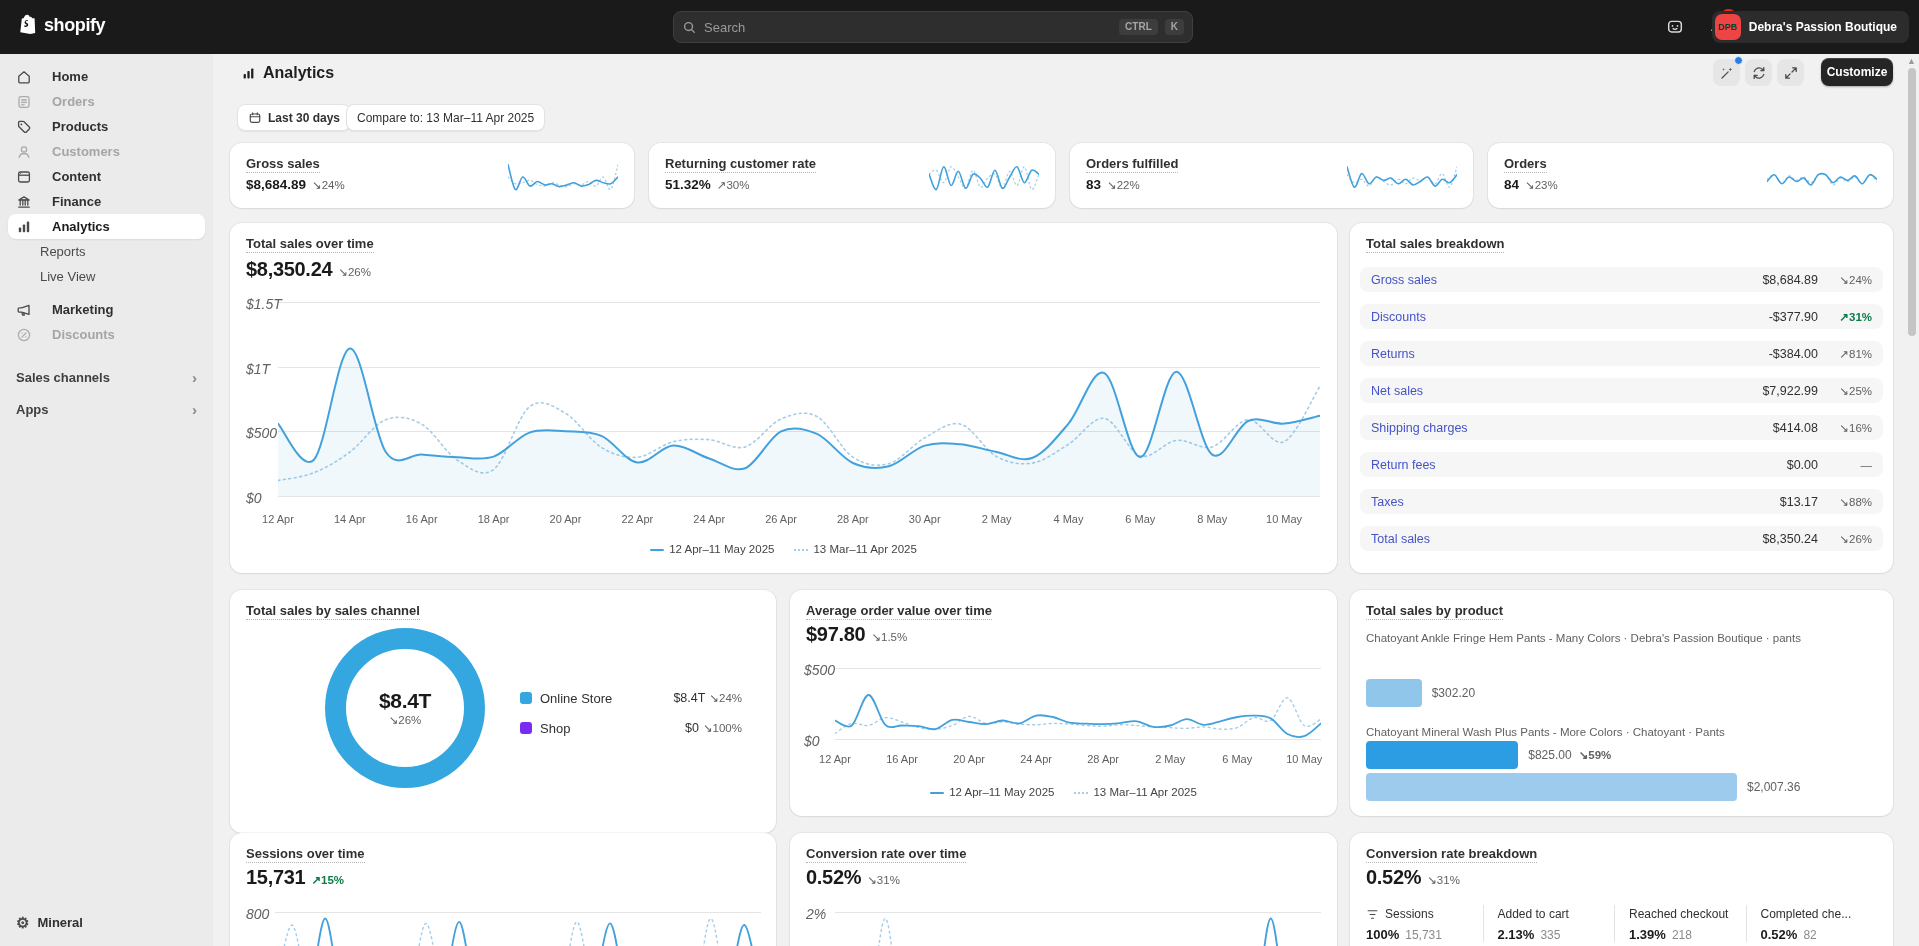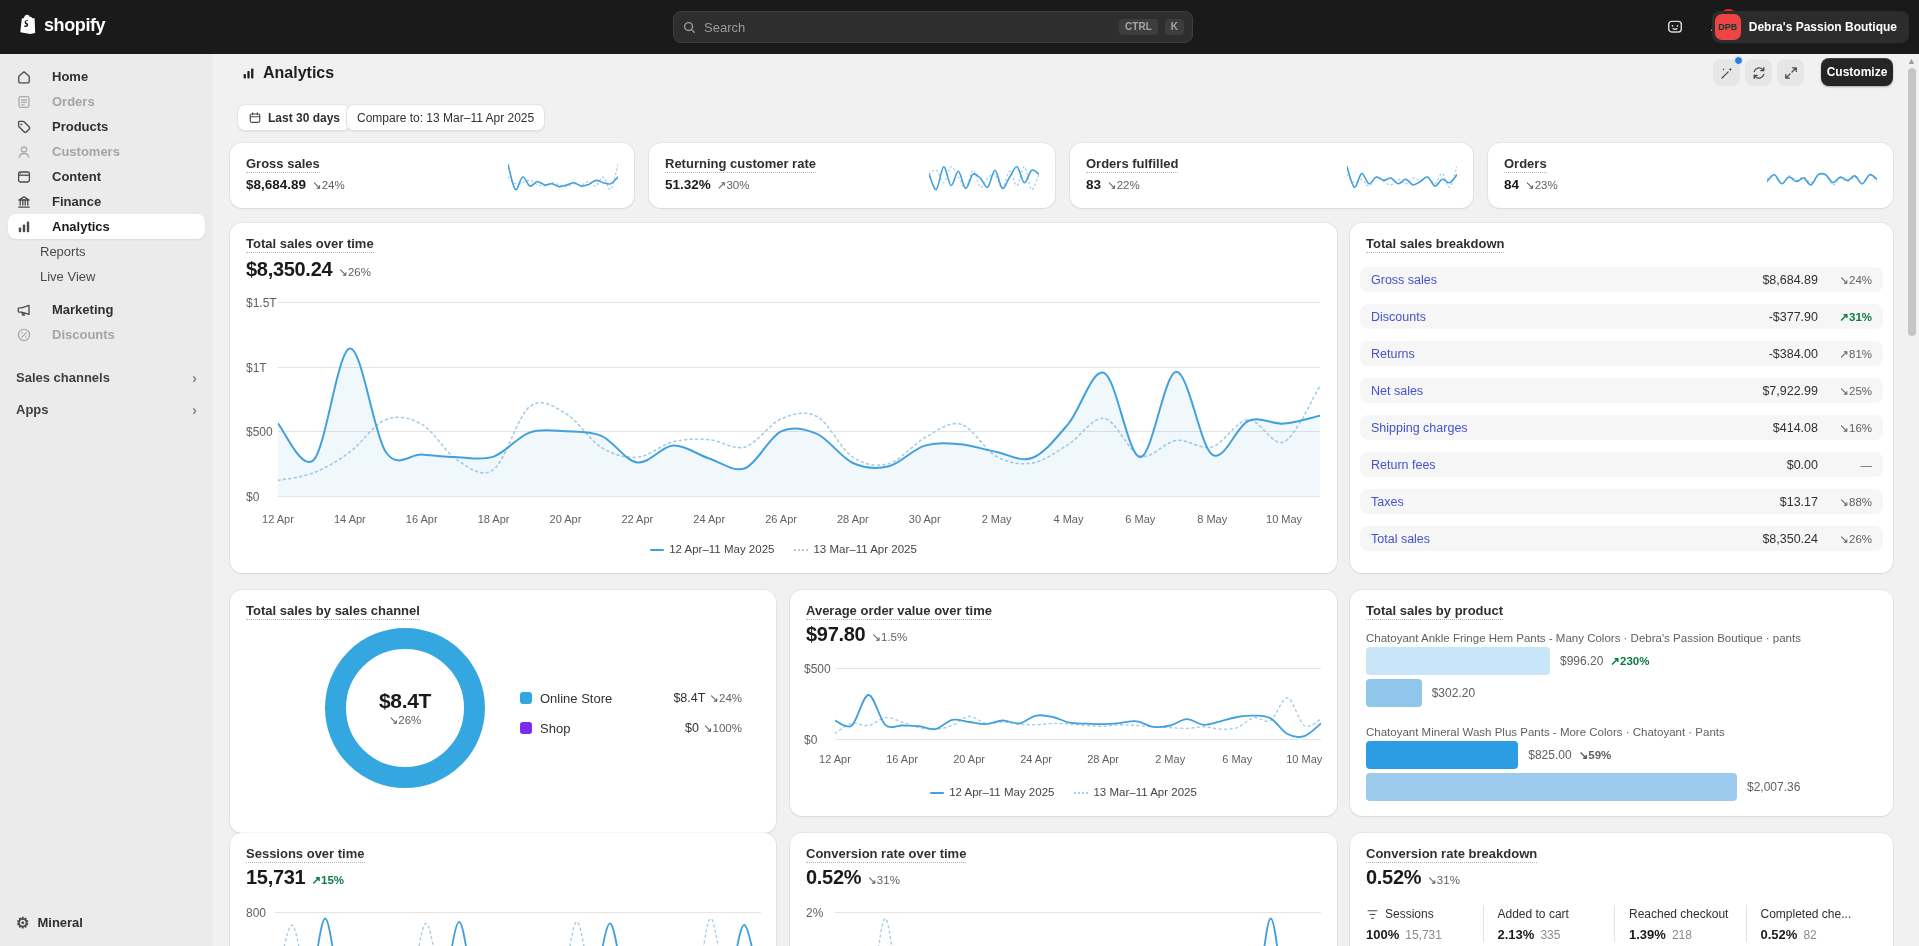--- a/index.html
+++ b/index.html
@@ -64,21 +64,21 @@
     border-bottom:1px dotted #b5b5b5; padding-bottom:1px; white-space:nowrap; }
   .delta { font-size:11.5px; color:#616161; white-space:nowrap; }
   .delta.green { color:var(--green, #0e7a45); font-weight:700; }
   .delta.bold { font-weight:700; }
   .value-row { position:absolute; left:16px; display:flex; align-items:baseline; gap:6px; }
   .big-value { font-size:20px; font-weight:700; color:#1a1a1a; letter-spacing:-0.3px; }
   .mid-value { font-size:13.5px; font-weight:700; color:#1a1a1a; }
   .spark { position:absolute; right:16px; top:17px; }
 
   .gridline { position:absolute; height:1px; background:#e4e4e4; }
-  .ylab { position:absolute; font-size:12px; color:#616161; }
+  .ylab { position:absolute; font-size:14px; color:#616161;font-style:italic; }
   .ticks { position:absolute; height:14px; }
   .tick { position:absolute; transform:translateX(-50%); font-size:11px; color:#616161; white-space:nowrap; }
   .legend { position:absolute; width:100%; display:flex; justify-content:center; gap:20px; font-size:11.5px; color:#444; }
   .legend .sw-solid { display:inline-block; width:14px; height:0; border-top:2.5px solid var(--accent,#42a1dc);
     border-radius:2px; margin-right:5px; vertical-align:middle; }
   .legend .sw-dot { display:inline-block; width:14px; height:0; border-top:2.5px dotted var(--compare,#a5cde8);
     margin-right:5px; vertical-align:middle; }
 
   
   .bd-rows { position:absolute; left:10px; right:10px; top:44px; }
@@ -503,27 +503,20 @@
       </div>
     <div class="legend" style="top:196px">
       <span><span class="sw-solid"></span><span>12 Apr–11 May 2025</span></span>
       <span><span class="sw-dot"></span><span>13 Mar–11 Apr 2025</span></span>
     </div>
   </div>
 
   <div class="card" style="left:1350px;top:590px;width:543px;height:226px">
     <div class="card-title">Total sales by product</div>
     <div class="prod-name" style="top:42px">Chatoyant Ankle Fringe Hem Pants - Many Colors · Debra's Passion Boutique · pants</div>
-    <div class="pbar-row" style="top:57px">
-      <div class="pbar" id="p0b0" style="width: 36%; background: rgb(201, 229, 248);"></div>
-      <span class="pbar-label">
-          <span>$996.20</span>
-          <span class="delta green">↗230%</span>
-        </span>
-    </div>
     <div class="pbar-row" style="top:89px">
       <div class="pbar" id="p0b1" style="width: 10.9%; background: rgb(143, 198, 234);"></div>
       <span class="pbar-label">
           <span>$302.20</span>
         </span>
     </div>
     <div class="prod-name" style="top:136px">Chatoyant Mineral Wash Plus Pants - More Colors · Chatoyant · Pants</div>
     <div class="pbar-row" style="top:151px">
       <div class="pbar" id="p1b0" style="width: 29.8%; background: rgb(45, 157, 227);"></div>
       <span class="pbar-label">

